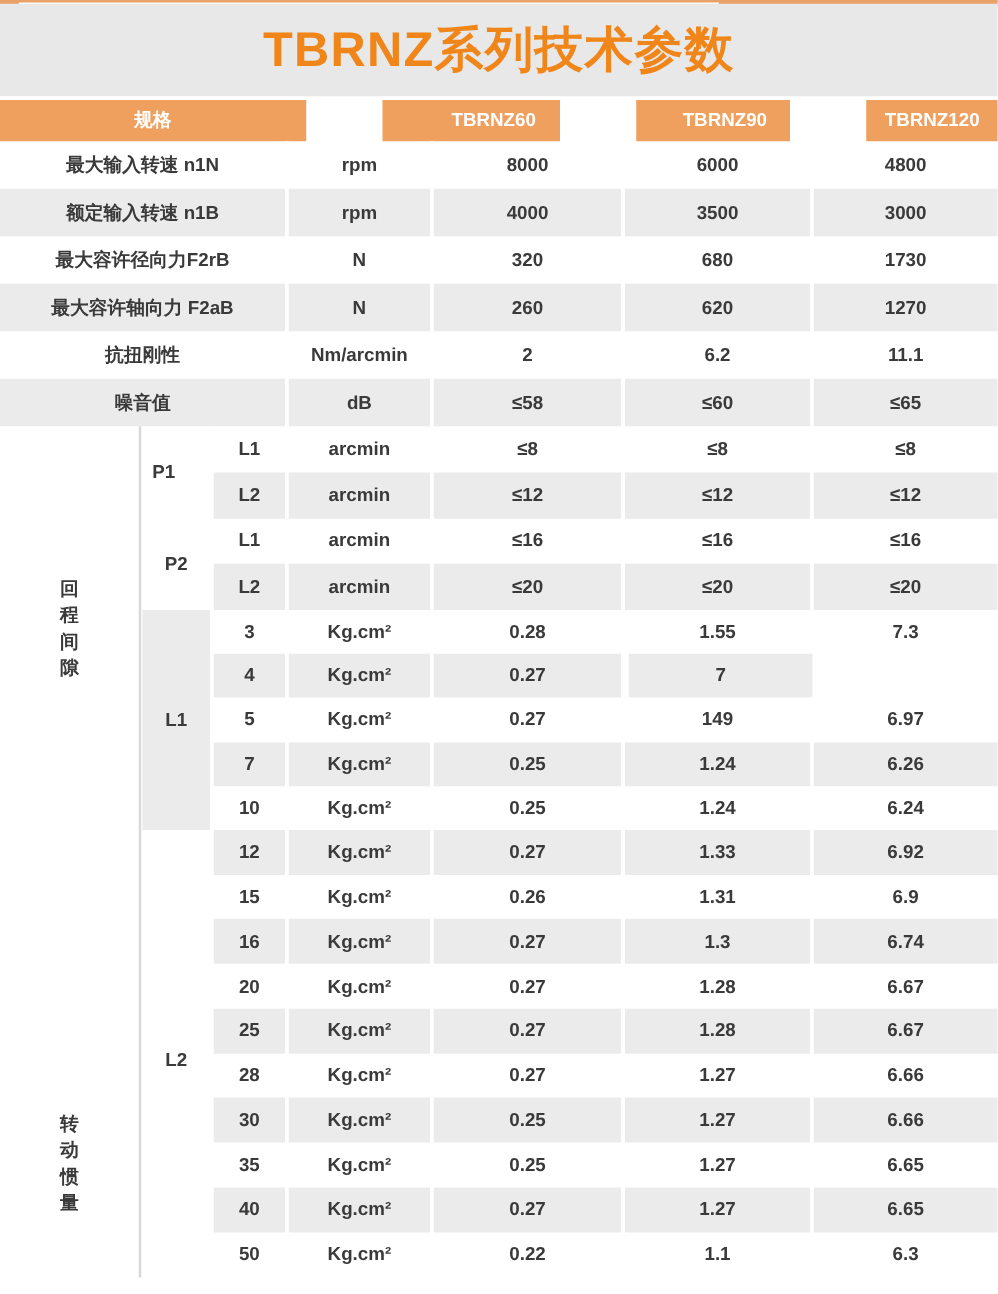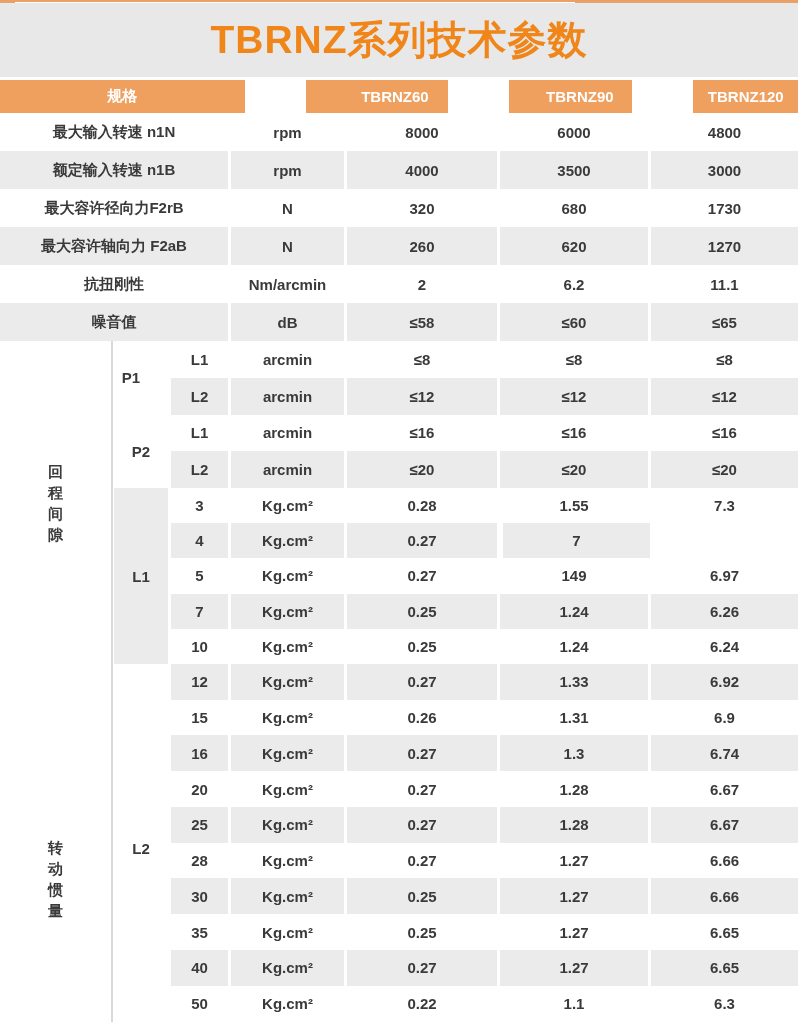--- a/index.html
+++ b/index.html
@@ -69,21 +69,21 @@
   .row.gray .w-spacer, .row .w-spacer{background:transparent;}
 
   
   .ov{position:absolute;display:flex;align-items:center;justify-content:center;
       font-size:15px;font-weight:600;}
   .vtext{
     width:17px;line-height:21px;word-break:break-all;
     text-align:center;display:block;
   }
   #ov-backlash-label{left:0;top:228px;width:111px;height:323px;}
-  #ov-inertia-label{left:0;top:551px;width:111px;height:358px;align-items:flex-start;font-family:Liberation Mono, monospace;}
+  #ov-inertia-label{left:0;top:551px;width:111px;height:358px;align-items:center;}
   #ov-inertia-label .vtext{margin-top:175px;}
   #ov-p1{left:104px;top:228px;width:54px;height:73.5px;}
   #ov-p2{left:114px;top:301.5px;width:54px;height:73.5px;}
   #ov-l1{left:114px;top:375px;width:54px;height:176px;background:var(--row-gray,#EBEBEB);}
   #ov-l2{left:114px;top:551px;width:54px;height:358px;align-items:flex-start;}
   #ov-l2 span{margin-top:176px;display:block;}
   .col-divider{
     position:absolute;left:111px;top:228px;width:2px;height:681px;
     background:#D9D9D9;
   }

